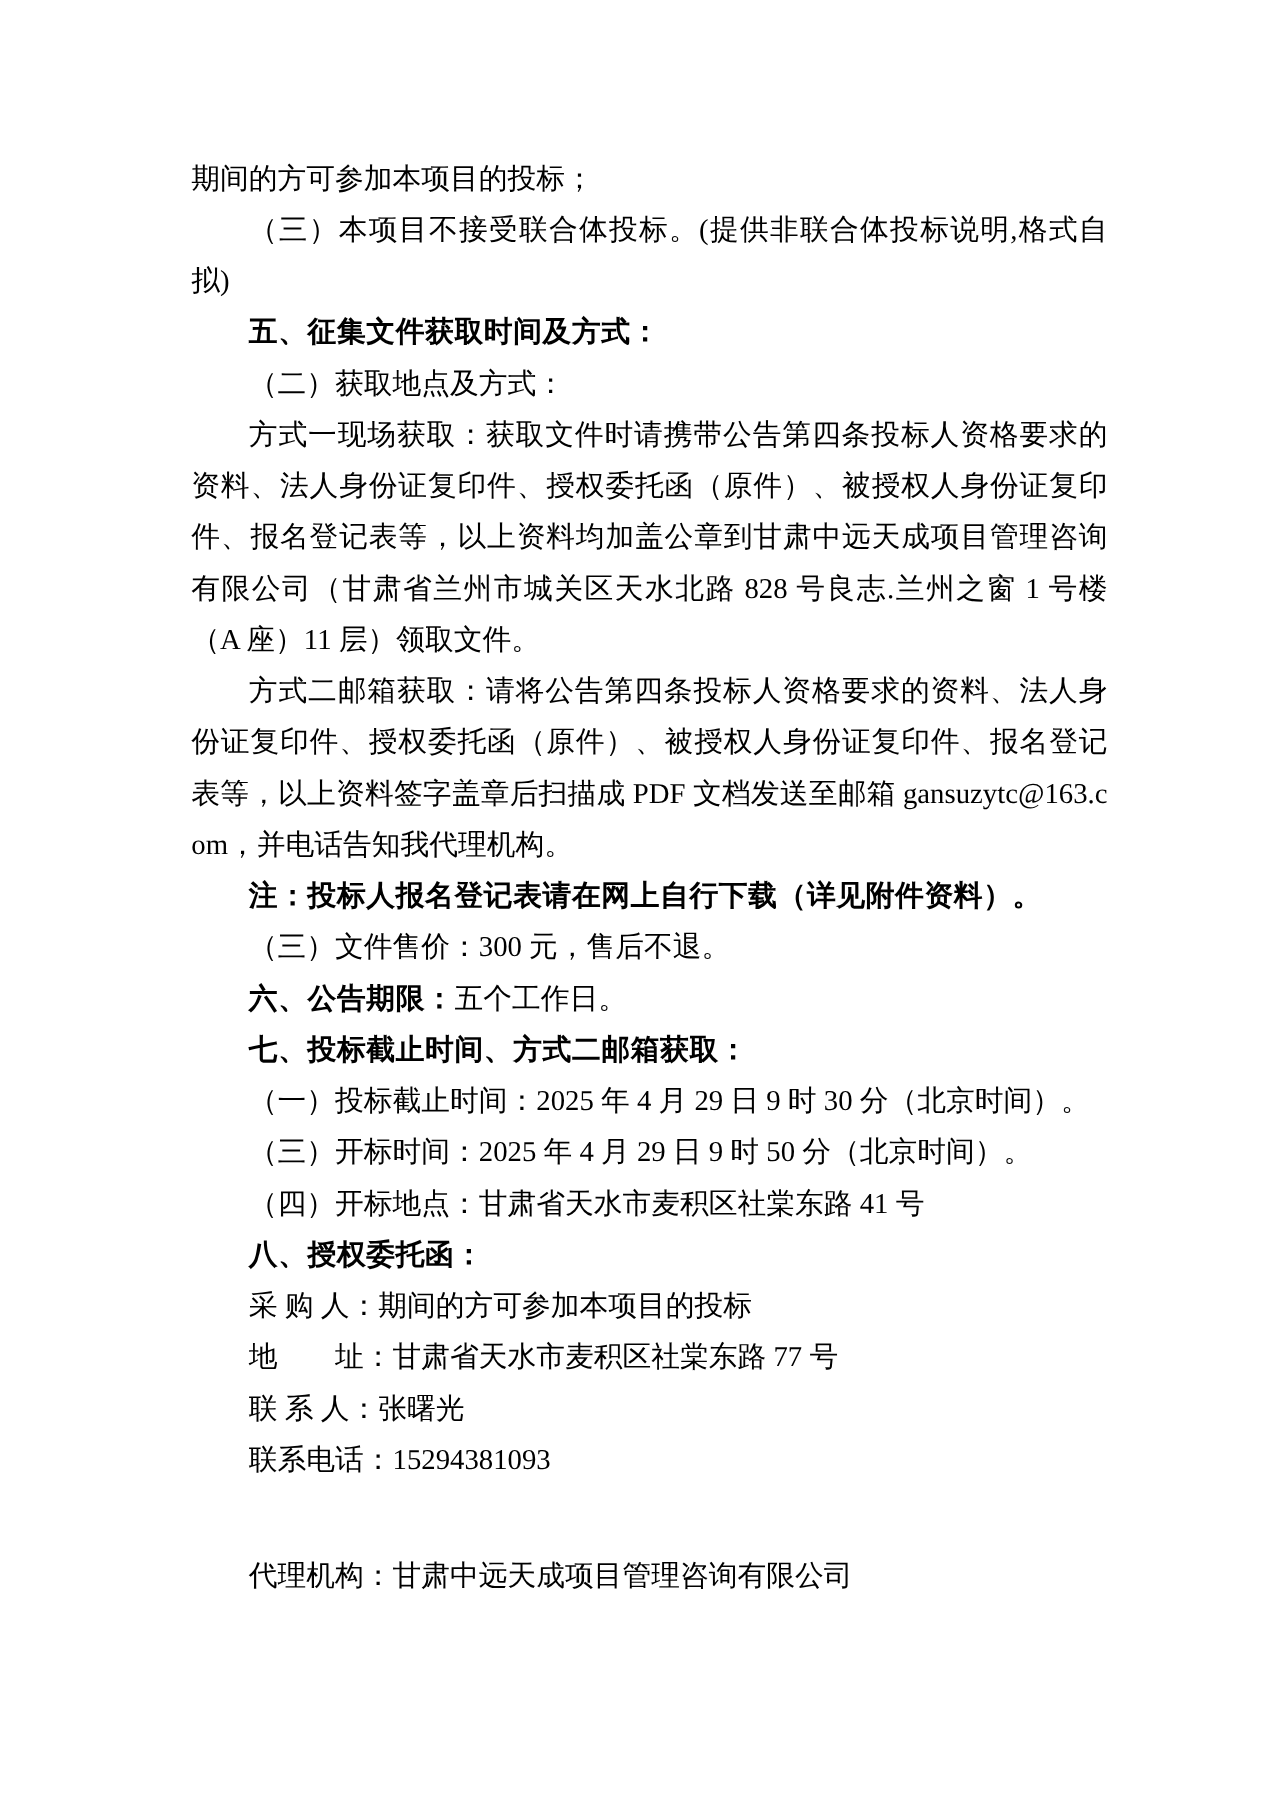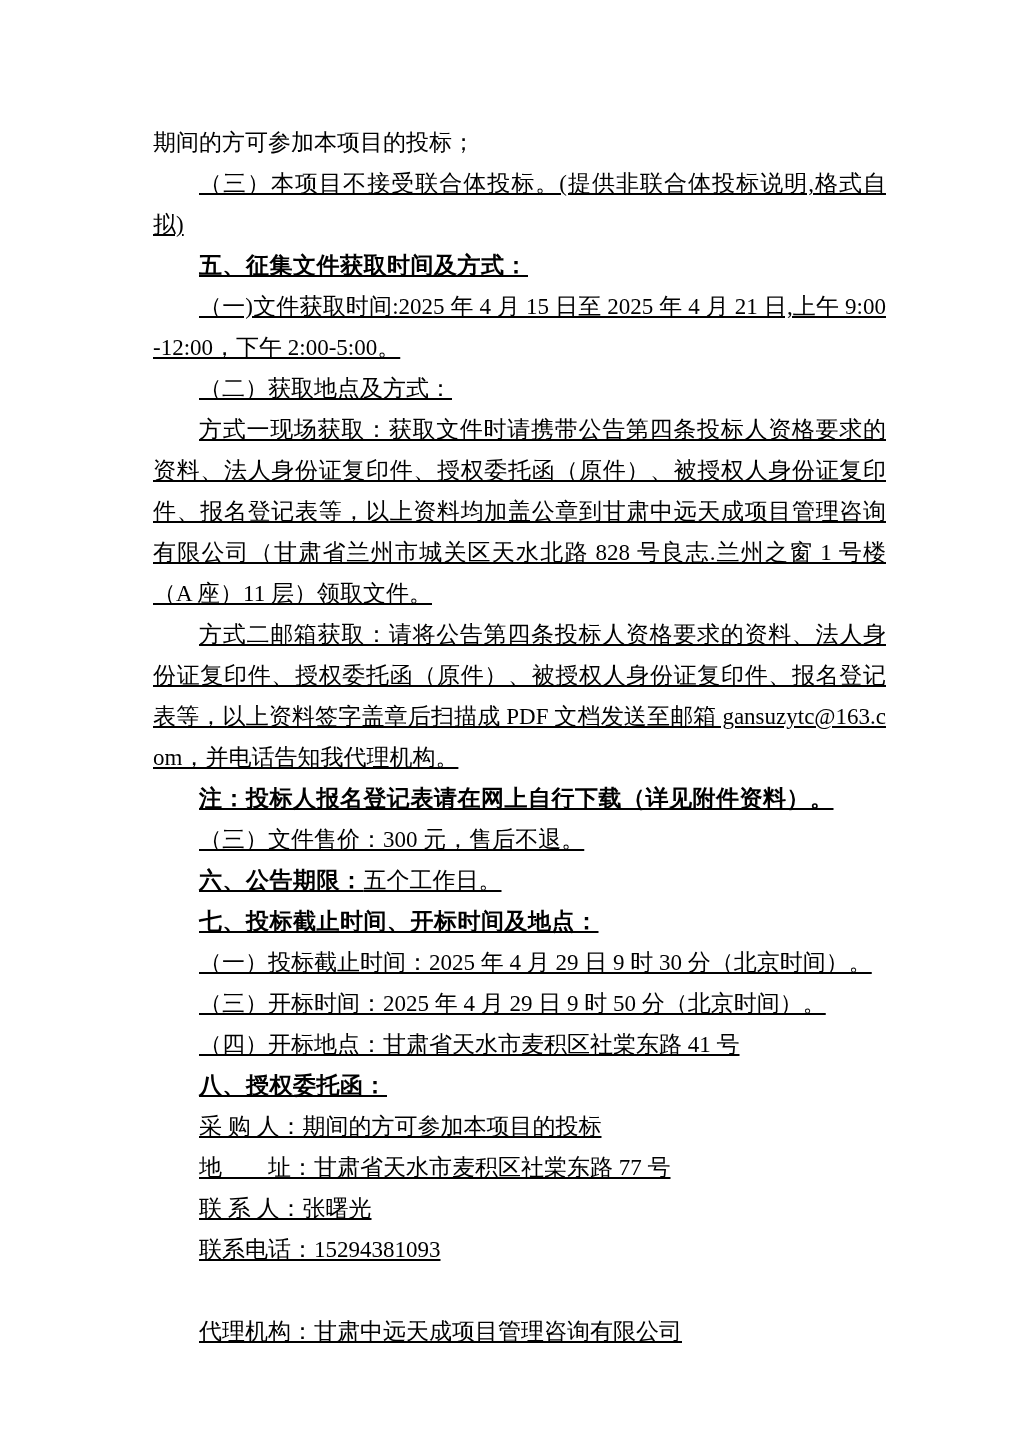--- a/index.html
+++ b/index.html
@@ -24,44 +24,43 @@
     top: 122px;
     font-size: 23px;
     line-height: 41px;
   }
   p.para {
     margin: 0;
     text-align: justify;
     text-align-last: left;
     word-break: break-all;
   }
-  p.indent { text-indent: 2em; text-decoration: underline; }
-  p.gap { margin-top: 41px; }
+  p.indent { text-indent: 2em; }
+  p.gap { margin-top: 52px; }
   .seg-bold {
     font-weight: 700;
     font-family: "Liberation Sans", "DejaVu Sans", sans-serif;
     letter-spacing: 0.5px;
   }
 </style>
 </head>
 <body>
 
 <div class="page">
   <div class="content">
       <p class="para"><span class="seg">期间的方可参加本项目的投标；</span></p>
       <p class="para indent"><span class="seg">（三）本项目不接受联合体投标。(提供非联合体投标说明,格式自拟)</span></p>
       <p class="para indent"><span class="seg seg-bold">五、征集文件获取时间及方式：</span></p>
-      <p class="para indent"><span class="seg">（一)文件获取时间:2025 年 4 月 15 日至 2025 年 4 月 21 日,上午 9:00-12:00，下午 2:00-5:00。</span></p>
       <p class="para indent"><span class="seg">（二）获取地点及方式：</span></p>
       <p class="para indent"><span class="seg">方式一现场获取：获取文件时请携带公告第四条投标人资格要求的资料、法人身份证复印件、授权委托函（原件）、被授权人身份证复印件、报名登记表等，以上资料均加盖公章到甘肃中远天成项目管理咨询有限公司（甘肃省兰州市城关区天水北路 828 号良志.兰州之窗 1 号楼（A 座）11 层）领取文件。</span></p>
       <p class="para indent"><span class="seg">方式二邮箱获取：请将公告第四条投标人资格要求的资料、法人身份证复印件、授权委托函（原件）、被授权人身份证复印件、报名登记表等，以上资料签字盖章后扫描成 PDF 文档发送至邮箱 gansuzytc@163.com，并电话告知我代理机构。</span></p>
       <p class="para indent"><span class="seg seg-bold">注：投标人报名登记表请在网上自行下载（详见附件资料）。</span></p>
       <p class="para indent"><span class="seg">（三）文件售价：300 元，售后不退。</span></p>
       <p class="para indent"><span class="seg seg-bold">六、公告期限：</span><span class="seg">五个工作日。</span></p>
-      <p class="para indent"><span class="seg seg-bold">七、投标截止时间、开标时间及地点：</span></p>
+      <p class="para indent"><span class="seg seg-bold">七、投标截止时间、方式二邮箱获取：</span></p>
       <p class="para indent"><span class="seg">（一）投标截止时间：2025 年 4 月 29 日 9 时 30 分（北京时间）。</span></p>
       <p class="para indent"><span class="seg">（三）开标时间：2025 年 4 月 29 日 9 时 50 分（北京时间）。</span></p>
       <p class="para indent"><span class="seg">（四）开标地点：甘肃省天水市麦积区社棠东路 41 号</span></p>
       <p class="para indent"><span class="seg seg-bold">八、授权委托函：</span></p>
       <p class="para indent"><span class="seg">采 购 人：期间的方可参加本项目的投标</span></p>
       <p class="para indent"><span class="seg">地　　址：甘肃省天水市麦积区社棠东路 77 号</span></p>
       <p class="para indent"><span class="seg">联 系 人：张曙光</span></p>
       <p class="para indent"><span class="seg">联系电话：15294381093</span></p>
       <p class="para indent gap"><span class="seg">代理机构：甘肃中远天成项目管理咨询有限公司</span></p>
     </div>

